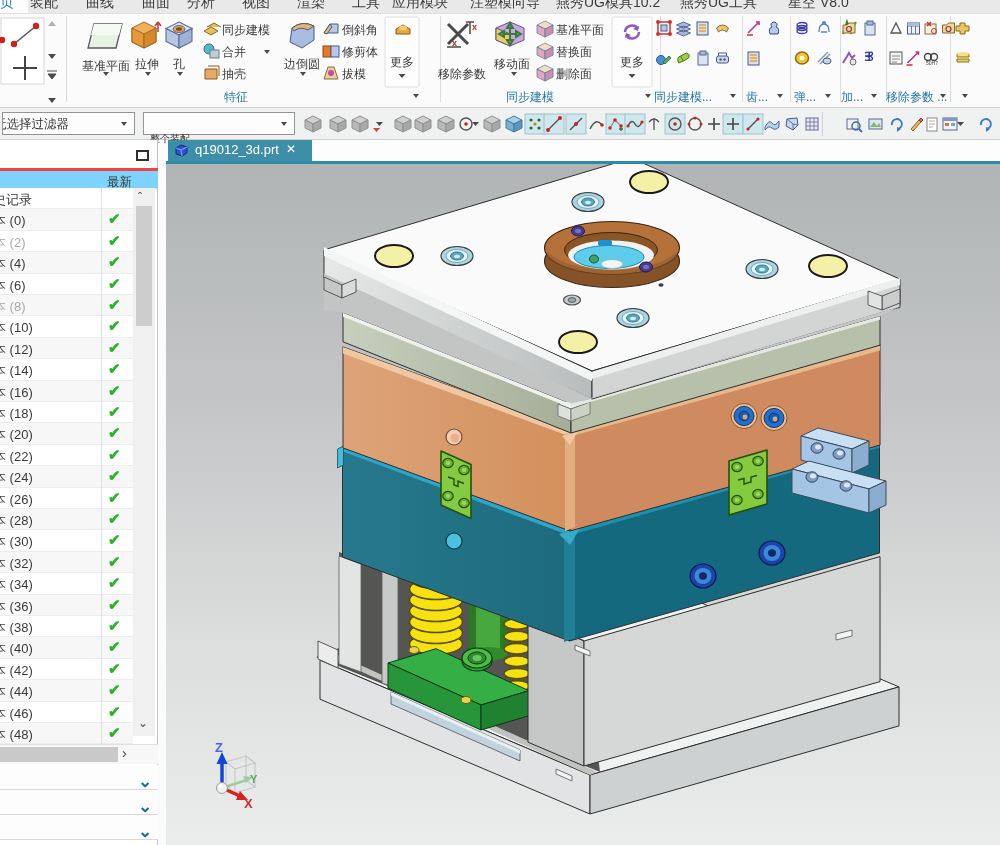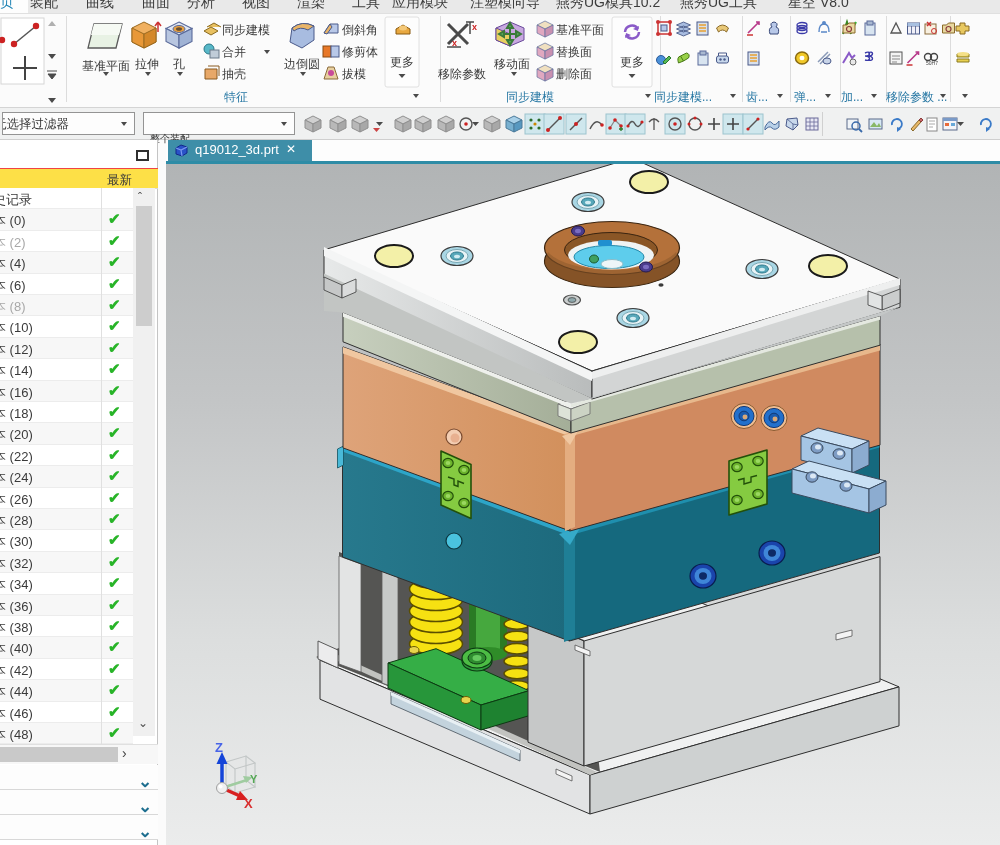--- a/index.html
+++ b/index.html
@@ -452,21 +452,21 @@
       </g>
       <path d="M 376 14 L 383 14 L 379.5 18 Z" fill="#4a4a4a"></path>
       <path d="M 472 14 L 479 14 L 475.5 18 Z" fill="#4a4a4a"></path>
       <path d="M 957 14 L 964 14 L 960.5 18 Z" fill="#4a4a4a"></path>
       <path d="M 373 20 L 380 20 L 376.5 24 Z" fill="#cc4444"></path>
       <rect x="822" y="4" width="1" height="24" fill="#d0d0d0"></rect>
     </svg>
   </div>
 <div class="ab" style="left:0;top:140px;width:158px;height:705px;background:#ffffff;border-right:1px solid #c4c4c4">
     <div class="ab" style="left:136px;top:10px;width:13px;height:11px;border:2px solid #2f2f2f;background:#fff"></div>
-    <div class="ab" style="left:0;top:28px;width:158px;height:21px;background:#fde047;border-top:1px solid #ef4444;border-bottom:1px solid #d8d8d8">
+    <div class="ab" style="left:0;top:28px;width:158px;height:21px;background:#7dd3fc;border-top:3px solid #ef4444;border-bottom:1px solid #d8d8d8">
       <div class="ab" style="left:107px;top:3px;font-size:12.5px;color:#3a3a3a">最新</div>
     </div>
     <div class="ab" style="left:0;top:48px;width:133px;height:556px;overflow:hidden">
       <div class="ab" style="left:0;top:0.0px;width:133px;height:21.4px;background:#ffffff;border-bottom:1px solid #ececec">
         <div class="ab" style="left:-7px;top:3px;font-size:13px;color:#3a3a3a">史记录</div>
       </div>
       <div class="ab" style="left:0;top:21.4px;width:133px;height:21.4px;background:#f7f7f7;border-bottom:1px solid #ececec">
         <div class="ab" style="left:-7px;top:3px;font-size:13px;color:#3a3a3a">本 (0)</div>
         <div class="ab" style="left:108px;top:1px;font-size:15px;color:#28b428;font-weight:bold">✔</div>
       </div>

